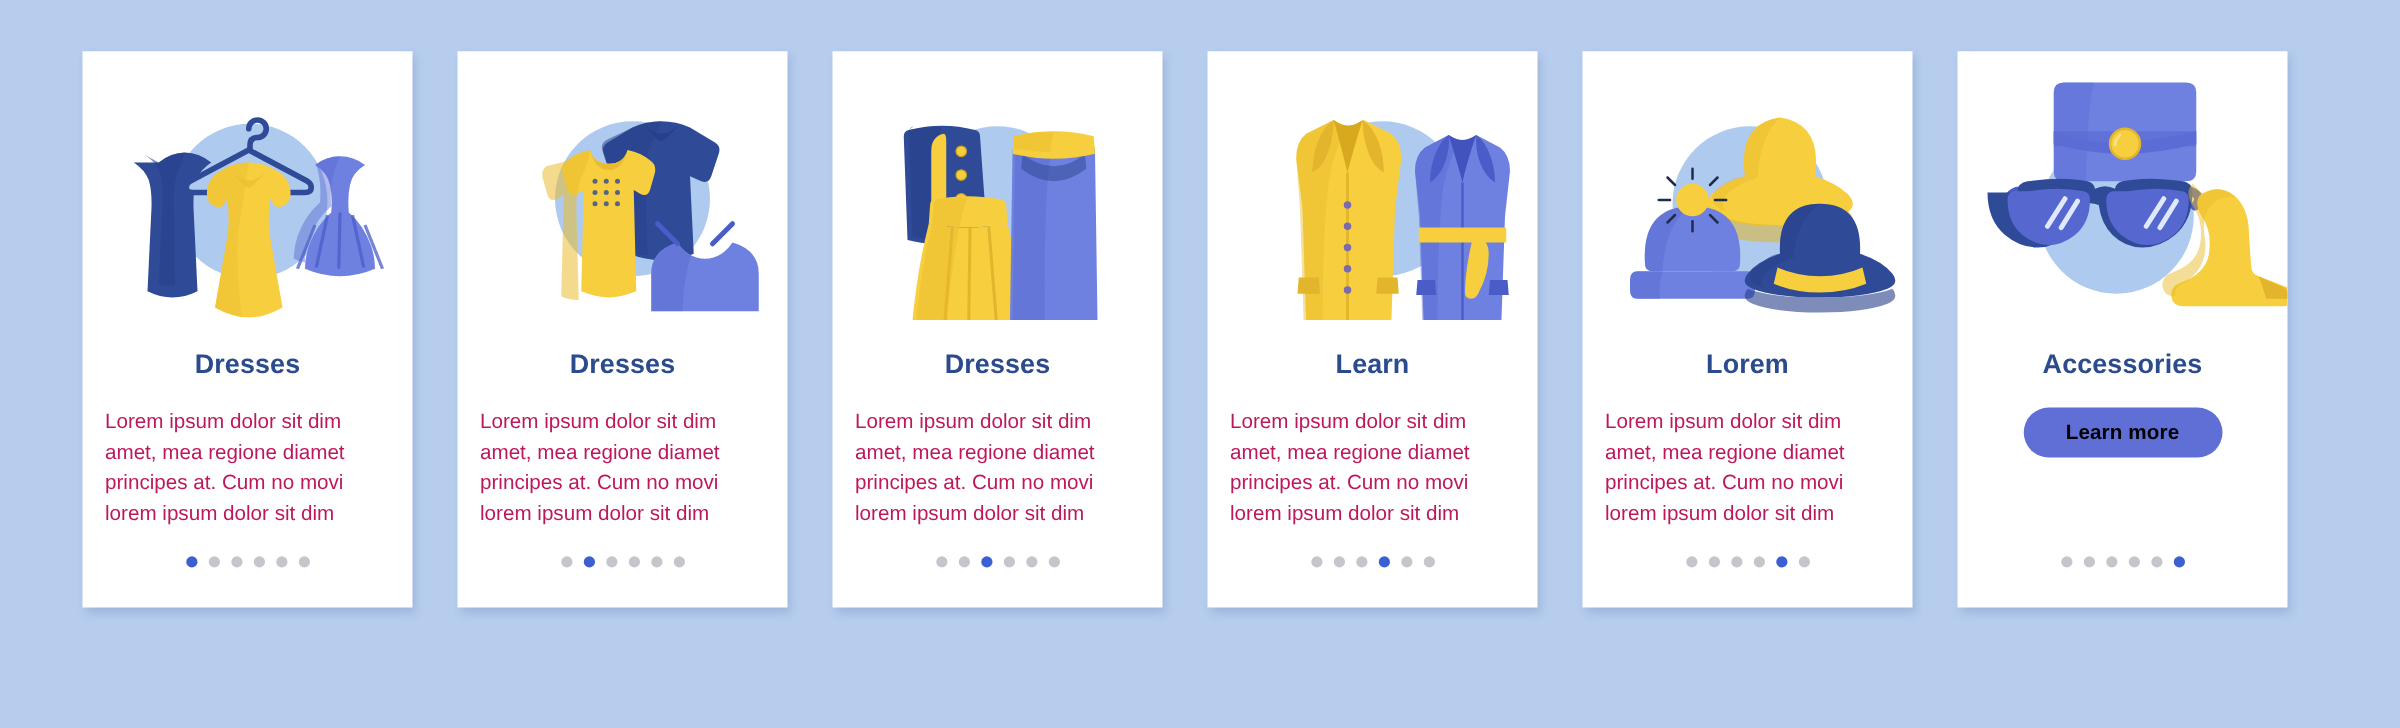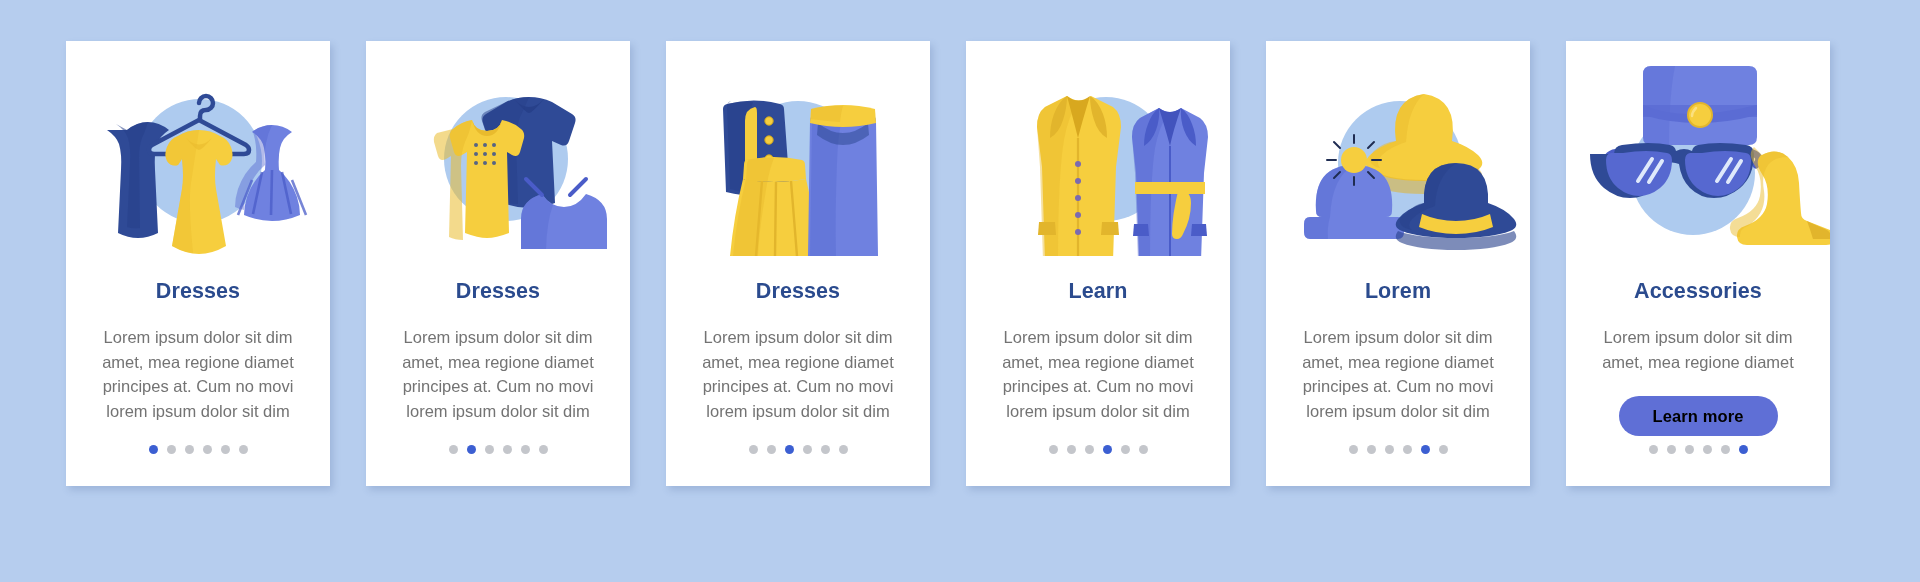--- a/index.html
+++ b/index.html
@@ -55,22 +55,21 @@
     color: #2b4b8e;
     letter-spacing: 0.1px;
     margin-top: 23px;
     text-align: center;
   }
   .card-desc {
     margin-top: 21px;
     width: 228px;
     font-size: 16.5px;
     line-height: 24.5px;
-    color: #737373;
-    text-align: center;
+    color: #be185d;
     font-weight: 400;
   }
   .learn-btn {
     margin-top: 22px;
     width: 159px;
     height: 40px;
     border-radius: 20px;
     background: #5f6fd6;
     color: #000000;
     font-size: 16.5px;
@@ -324,21 +323,20 @@
               <path d="M151 140 l14-22"></path>
               <path d="M162 141 l13-21"></path>
     </g>
 
     <path d="M196 114 q14-8 26 2 q10 9 11 26 q1 19 2 30 q0 6 6 8 l23 9 q6 3 5 9 q-1 6 -9 6 h-79 q-9 0 -10-8 q-1-8 8-11 q19-7 22-22 q3-18 -5-30 q-8-12 -1-19z" fill="#f6ce3e"></path>
     <path d="M196 114 q14-8 26 2 q-14 0 -20 8 q-7 9 -4 26 q3 22 -16 35 q-9 3 -8 11 q-9 0 -10-8 q-1-8 8-11 q19-7 22-22 q3-18 -5-30 q-8-12 -1-19z" fill="#e9bb2d" opacity="0.5"></path>
     <path d="M241 180 q6 3 18 8 q7 3 6 10 h-18 q-3-10 -6-18z" fill="#e2b52c"></path>
   </svg>
         </div>
         <div class="card-title">Accessories</div>
-        <div class="card-desc">Lorem ipsum dolor sit dim amet, mea regione diamet</div>
         <button class="learn-btn">Learn more</button>
         <div class="dots">
           <span class="dot"></span>
           <span class="dot"></span>
           <span class="dot"></span>
           <span class="dot"></span>
           <span class="dot"></span>
           <span class="dot active"></span>
         </div>
       </div>

